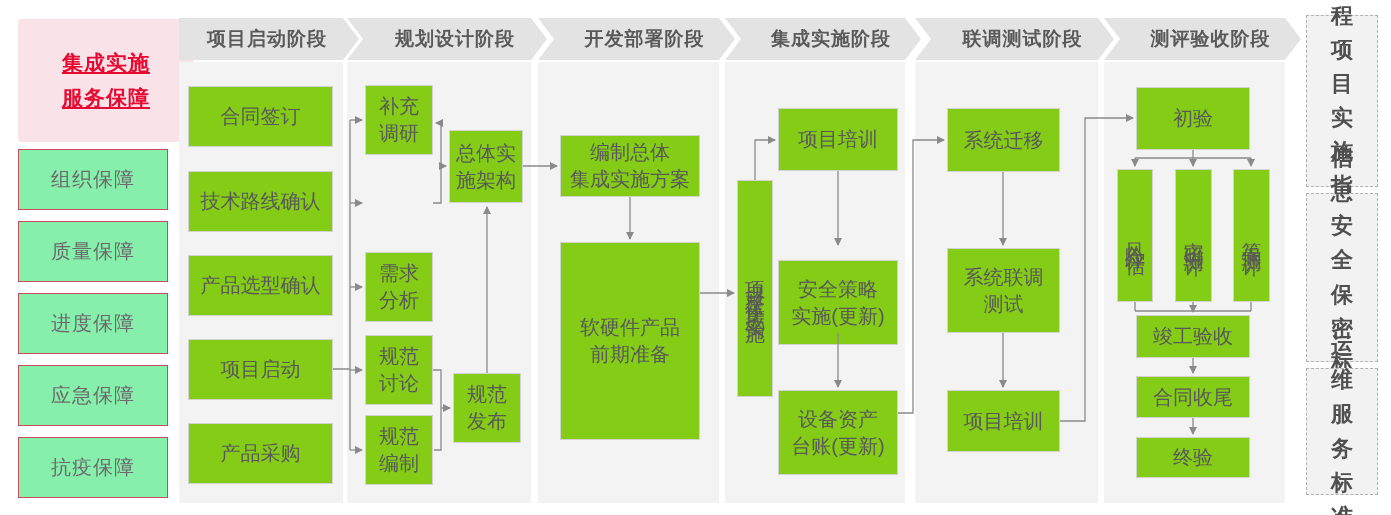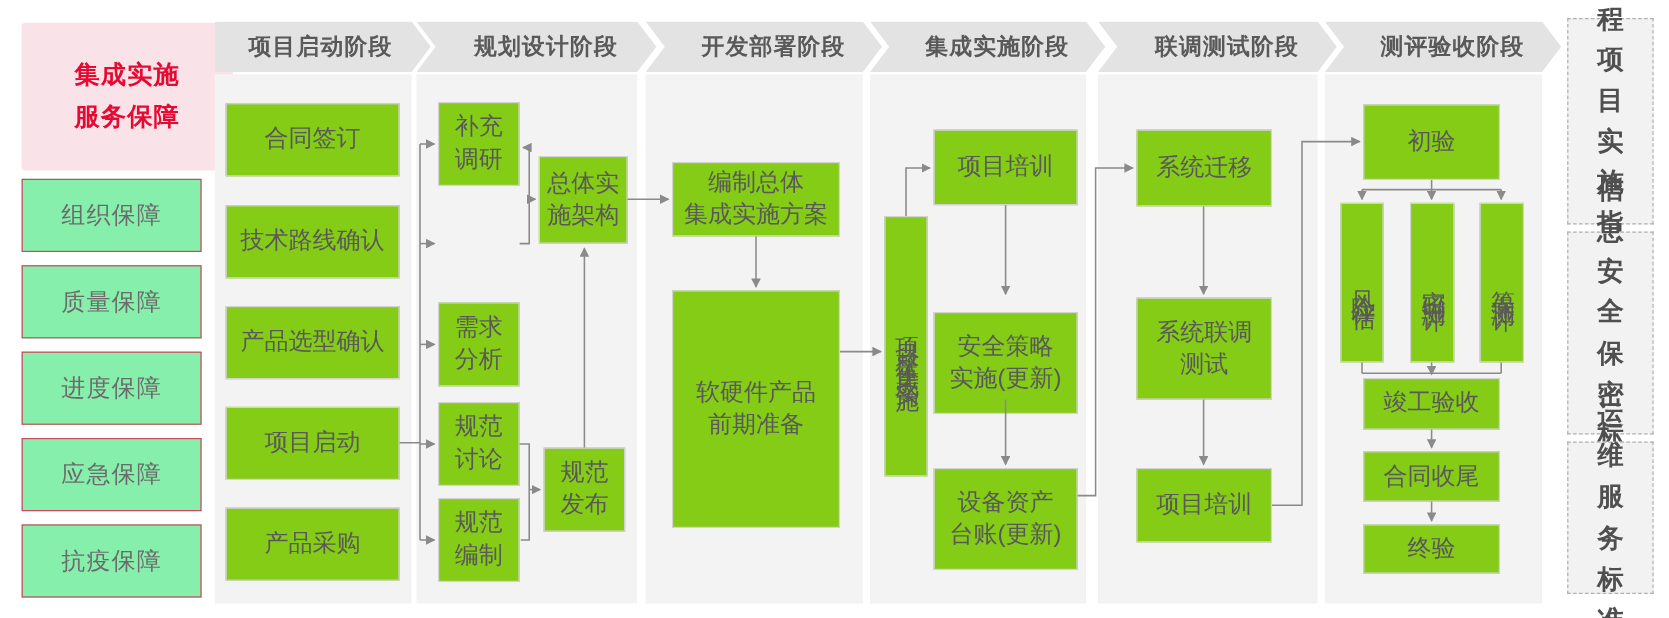--- a/index.html
+++ b/index.html
@@ -30,21 +30,21 @@
     text-align: center; white-space: pre-line;
   }
   .vbox { writing-mode: vertical-lr; text-orientation: upright; letter-spacing: 6px; }
   .vbox.tight { letter-spacing: 5px; }
   
   .side-title {
     position: absolute; left: 18px; top: 19px; width: 176px; height: 123px;
     background: var(--pink-bg, #fae3e8); color: var(--accent-red, #e60a32);
     font-size: 21px; font-weight: bold; line-height: 1.65; border-radius: 3px;
     display: flex; align-items: center; justify-content: center;
-    text-align: center; white-space: pre-line; letter-spacing: 1px;
+    text-align: center; white-space: pre-line; letter-spacing: 1px; text-decoration: underline;
   }
   .side-item {
     position: absolute; left: 18px; width: 150px; height: 61px;
     background: #86efac; border: 1.5px solid var(--red-border, #c94a5e);
     color: #6b6b6b; font-size: 20px; letter-spacing: 1px;
     display: flex; align-items: center; justify-content: center;
   }
   
   .std {
     position: absolute; left: 1306px; width: 72px;

